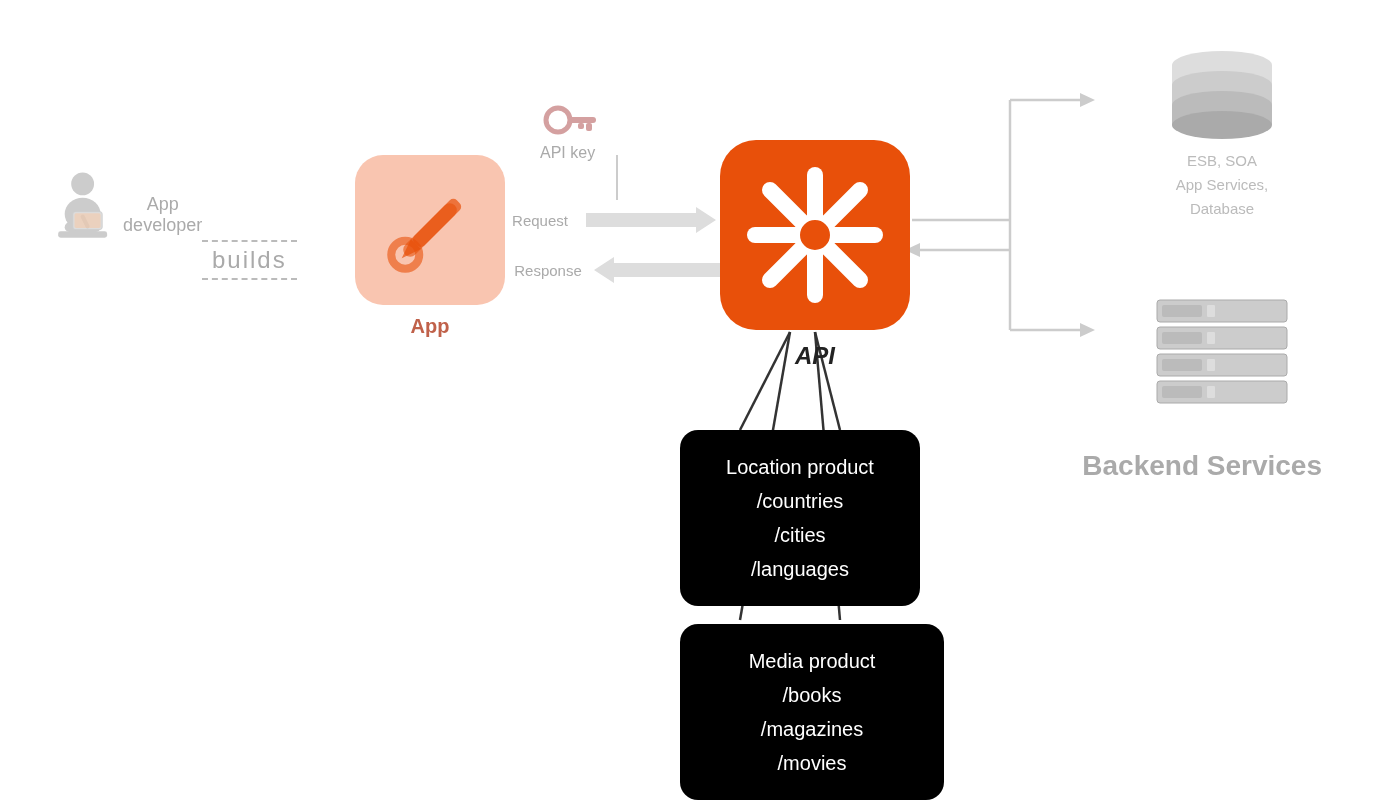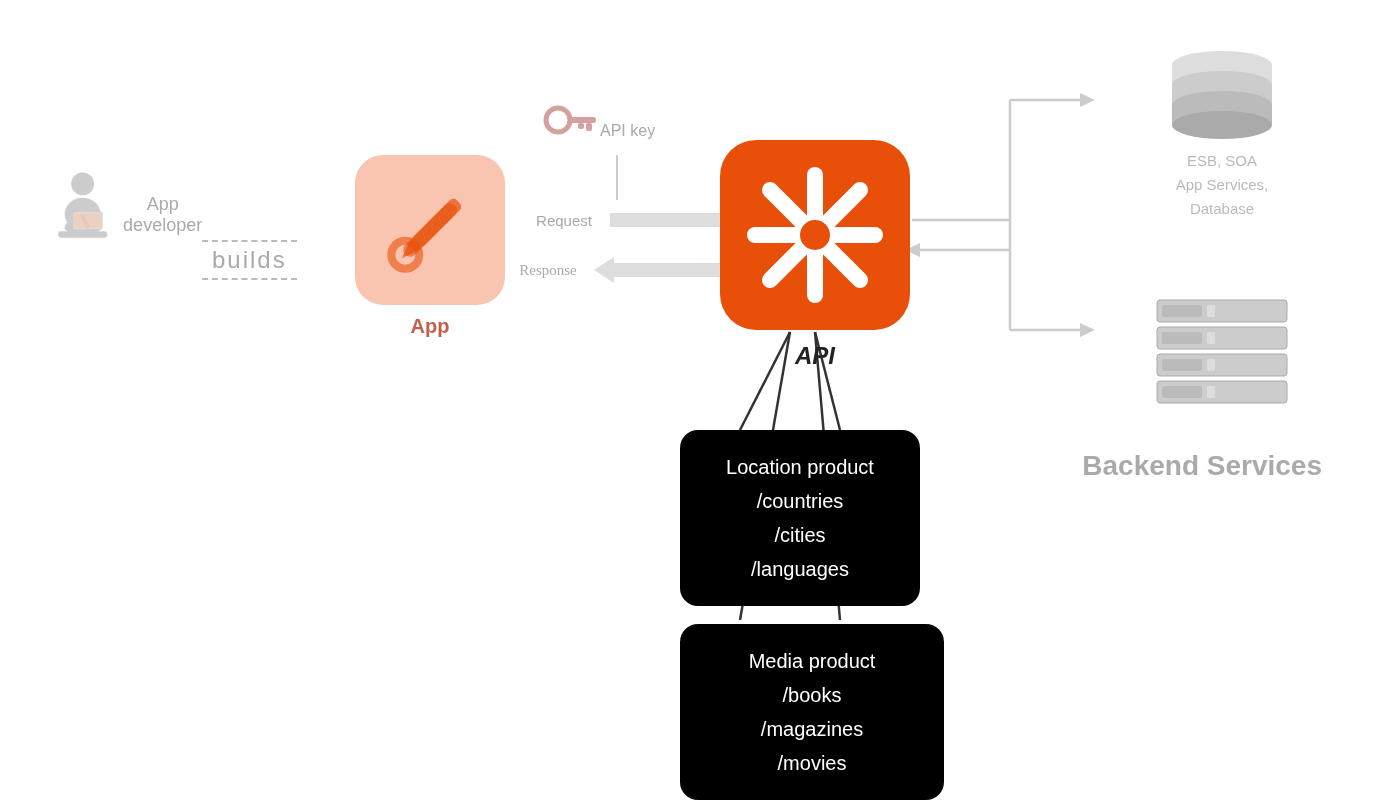--- a/index.html
+++ b/index.html
@@ -74,22 +74,22 @@
       font-weight: bold;
       color: #c0614a;
     }
 
     
     .api-key-area {
       position: absolute;
       left: 540px;
       top: 100px;
       display: flex;
-      flex-direction: row;
-      align-items: flex-end;
+      flex-direction: column;
+      align-items: flex-start;
     }
     .api-key-label {
       color: #aaa;
       font-size: 16px;
       margin-top: 4px;
     }
 
     
     .api-hub {
       position: absolute;
@@ -229,29 +229,29 @@
   <div class="api-key-area">
     <svg width="60" height="40" viewBox="0 0 60 40">
       <circle cx="18" cy="20" r="12" fill="none" stroke="#d4a0a0" stroke-width="5"></circle>
       <rect x="28" y="17" width="28" height="6" rx="3" fill="#d4a0a0"></rect>
       <rect x="46" y="23" width="6" height="8" rx="2" fill="#d4a0a0"></rect>
       <rect x="38" y="23" width="6" height="6" rx="2" fill="#d4a0a0"></rect>
     </svg>
     <span class="api-key-label">API key</span>
   </div>
 
-  <div style="position:absolute; left:524px; top:205px; display:flex; align-items:center; gap:6px;">
+  <div style="position:absolute; left:500px; top:205px; display:flex; align-items:center; gap:6px;">
     <span style="color:#aaa; font-size:15px; width:80px; text-align:center;">Request</span>
     <svg width="130" height="30" viewBox="0 0 130 30">
       <polygon points="0,8 110,8 110,2 130,15 110,28 110,22 0,22" fill="#ddd"></polygon>
     </svg>
   </div>
 
   <div style="position:absolute; left:508px; top:255px; display:flex; align-items:center; gap:6px;">
-    <span style="color:#aaa; font-size:15px; width:80px; text-align:center;font-family:Liberation Serif, serif;">Response</span>
+    <span style="color:#aaa; font-size:15px; width:80px; text-align:center;">Response</span>
     <svg width="130" height="30" viewBox="0 0 130 30">
       <polygon points="130,8 20,8 20,2 0,15 20,28 20,22 130,22" fill="#ddd"></polygon>
     </svg>
   </div>
 
   <div class="api-hub">
 
     <svg width="140" height="140" viewBox="0 0 140 140">
 
       <line x1="70" y1="10" x2="70" y2="130" stroke="white" stroke-width="16" stroke-linecap="round"></line>

